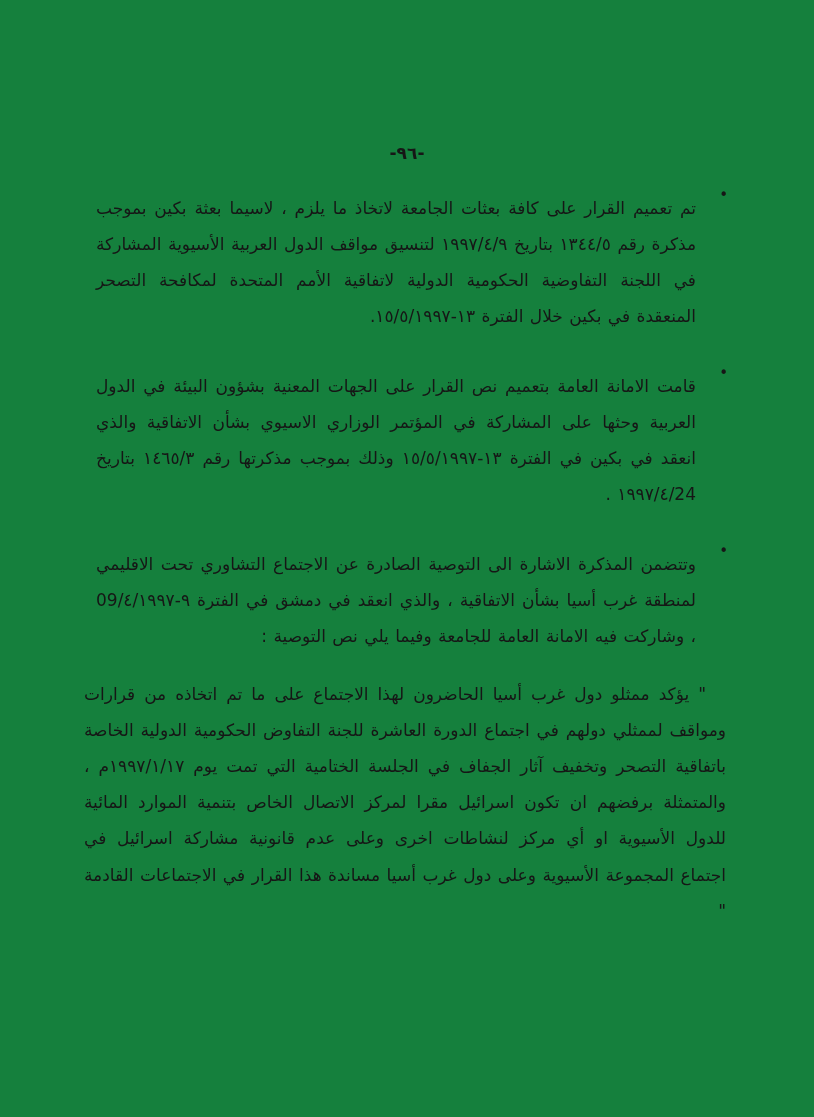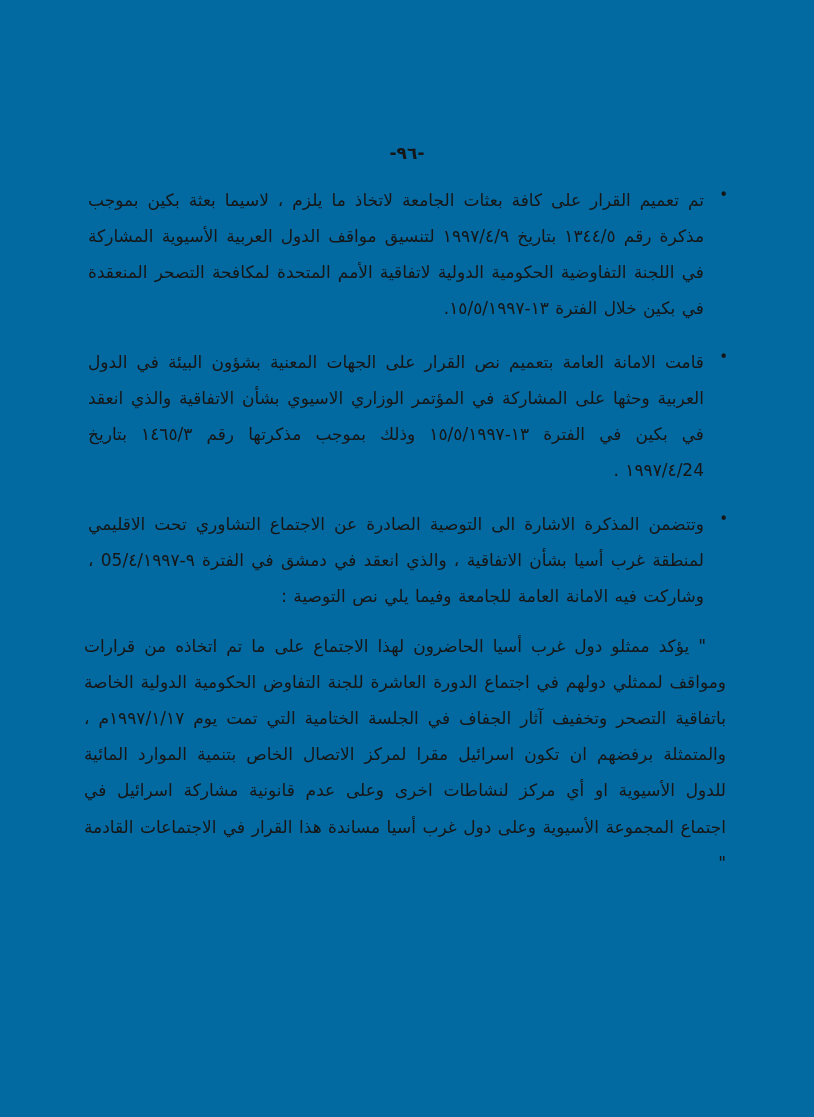--- a/index.html
+++ b/index.html
@@ -4,21 +4,21 @@
 <style>
   html, body {
     margin: 0;
     padding: 0;
     background: #ffffff;
   }
   .sheet {
     position: relative;
     width: 814px;
     height: 1117px;
-    background: #0369a1;
+    background: #15803d;
     overflow: hidden;
     font-family: "DejaVu Sans", sans-serif;
     color: #161616;
   }
   .page-number {
     position: absolute;
     top: 143px;
     left: 0;
     right: 0;
     text-align: center;
@@ -44,21 +44,21 @@
     margin: 0 0 10px 0;
   }
   .bullet-marker {
     flex: 0 0 20px;
     font-size: 15px;
     line-height: 2.35;
     text-align: right;
   }
   .bullet-text {
     flex: 1 1 auto;
-    margin: 4px;
+    margin: 12px;
     text-align: justify;
   }
   .quoted-paragraph {
     margin: 4px 0 0 0;
     padding-right: 2px;
     text-indent: 20px;
     text-align: justify;
   }
   p { word-spacing: 1px; }
 </style>
@@ -76,20 +76,20 @@
       <p class="bullet-text">تم تعميم القرار على كافة بعثات الجامعة لاتخاذ ما يلزم ، لاسيما بعثة بكين بموجب مذكرة رقم ١٣٤٤/٥ بتاريخ ١٩٩٧/٤/٩ لتنسيق مواقف الدول العربية الأسيوية المشاركة في اللجنة التفاوضية الحكومية الدولية لاتفاقية الأمم المتحدة لمكافحة التصحر المنعقدة في بكين خلال الفترة ١٣-١٥/٥/١٩٩٧.</p>
     </div>
 
     <div class="bullet-item">
       <span class="bullet-marker">•</span>
       <p class="bullet-text">قامت الامانة العامة بتعميم نص القرار على الجهات المعنية بشؤون البيئة في الدول العربية وحثها على المشاركة في المؤتمر الوزاري الاسيوي بشأن الاتفاقية والذي انعقد في بكين في الفترة ١٣-١٥/٥/١٩٩٧ وذلك بموجب مذكرتها رقم ١٤٦٥/٣ بتاريخ ١٩٩٧/٤/24 .</p>
     </div>
 
     <div class="bullet-item">
       <span class="bullet-marker">•</span>
-      <p class="bullet-text">وتتضمن المذكرة الاشارة الى التوصية الصادرة عن الاجتماع التشاوري تحت الاقليمي لمنطقة غرب أسيا بشأن الاتفاقية ، والذي انعقد في دمشق في الفترة ٩-05/٤/١٩٩٧ ، وشاركت فيه الامانة العامة للجامعة وفيما يلي نص التوصية :</p>
+      <p class="bullet-text">وتتضمن المذكرة الاشارة الى التوصية الصادرة عن الاجتماع التشاوري تحت الاقليمي لمنطقة غرب أسيا بشأن الاتفاقية ، والذي انعقد في دمشق في الفترة ٩-09/٤/١٩٩٧ ، وشاركت فيه الامانة العامة للجامعة وفيما يلي نص التوصية :</p>
     </div>
 
     <p class="quoted-paragraph">" يؤكد ممثلو دول غرب أسيا الحاضرون لهذا الاجتماع على ما تم اتخاذه من قرارات ومواقف لممثلي دولهم في اجتماع الدورة العاشرة للجنة التفاوض الحكومية الدولية الخاصة باتفاقية التصحر وتخفيف آثار الجفاف في الجلسة الختامية التي تمت يوم ١٩٩٧/١/١٧م ، والمتمثلة برفضهم ان تكون اسرائيل مقرا لمركز الاتصال الخاص بتنمية الموارد المائية للدول الأسيوية او أي مركز لنشاطات اخرى وعلى عدم قانونية مشاركة اسرائيل في اجتماع المجموعة الأسيوية وعلى دول غرب أسيا مساندة هذا القرار في الاجتماعات القادمة "</p>
 
   </div>
 
 </div>
 
 </body></html>

